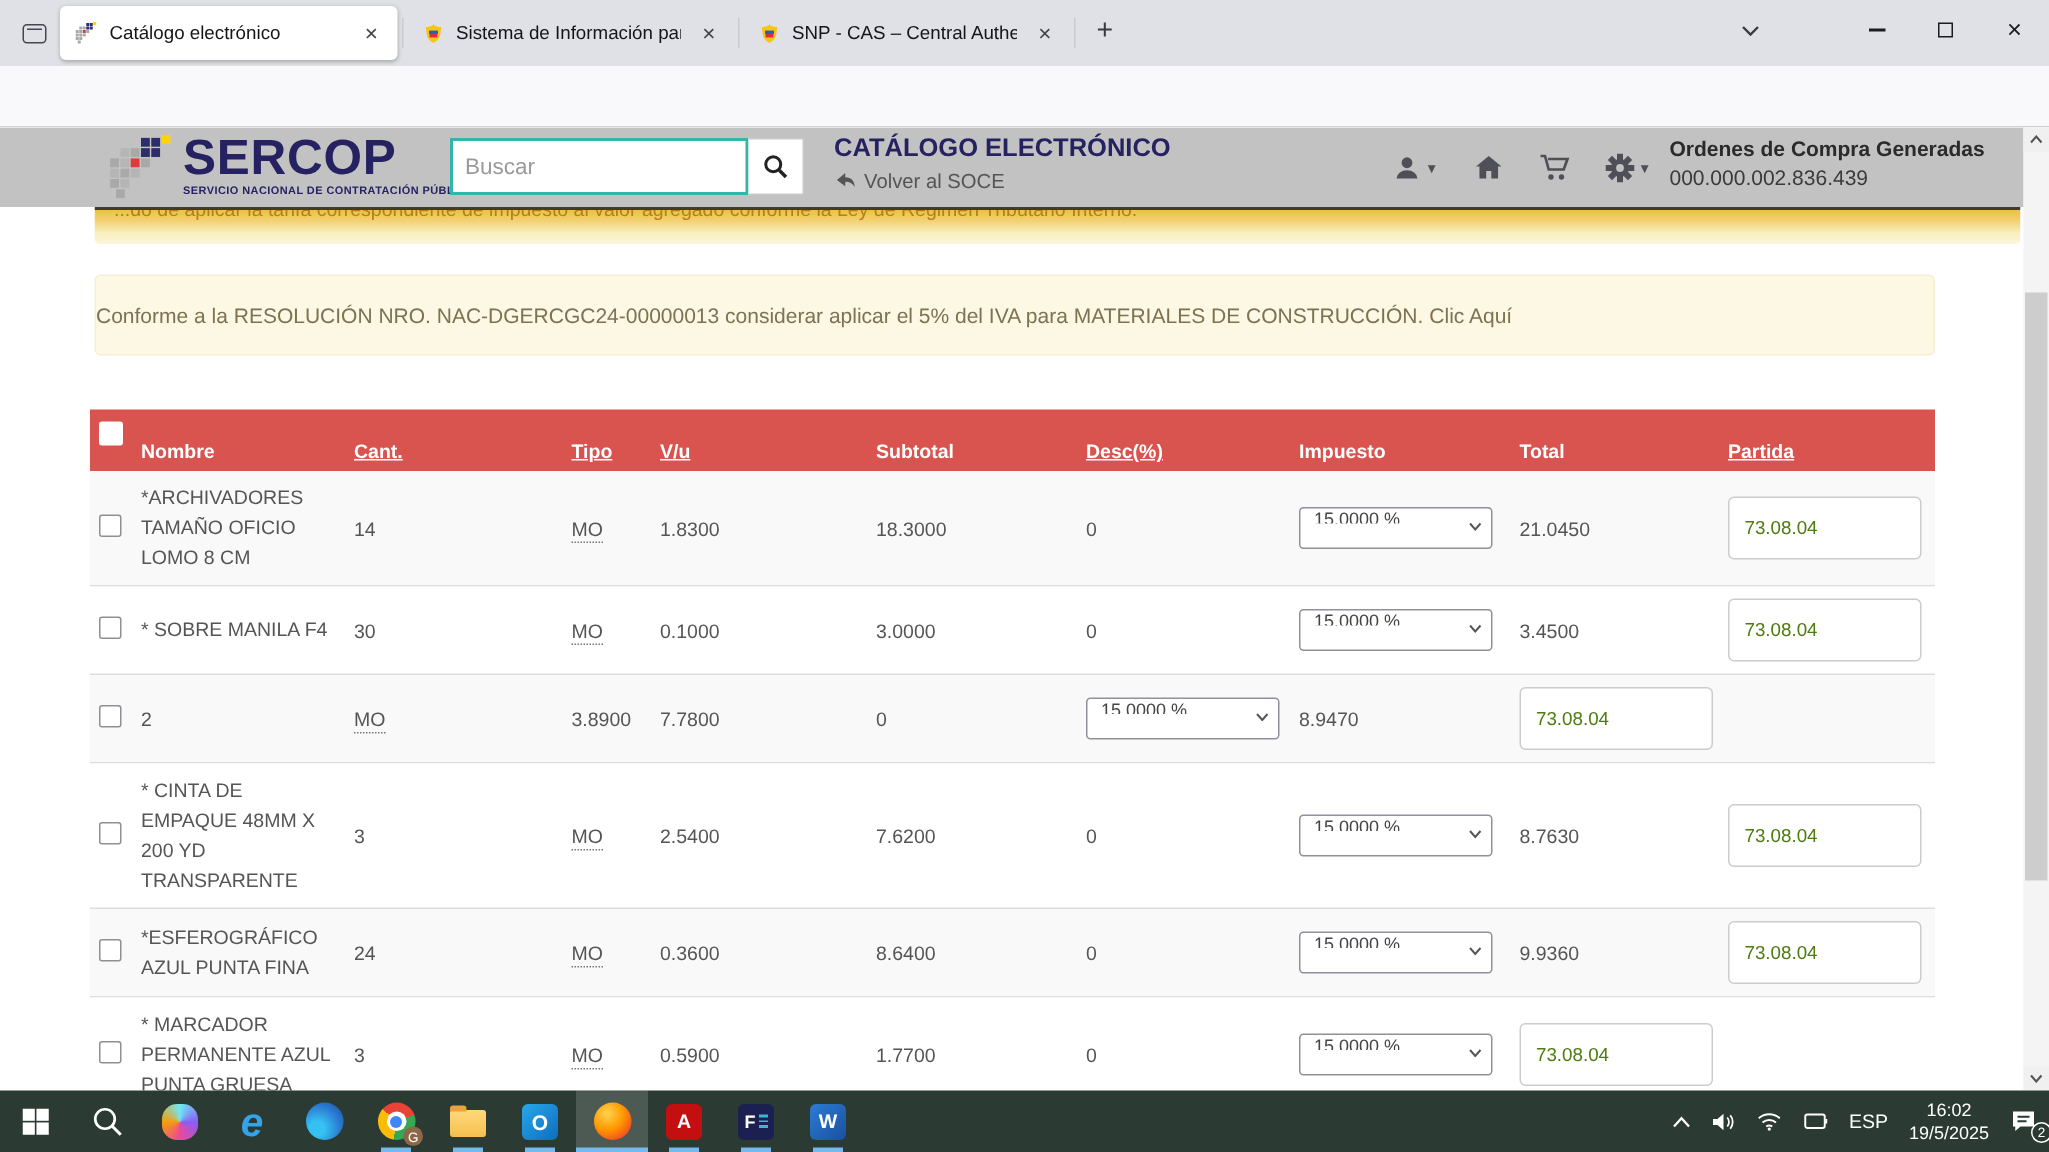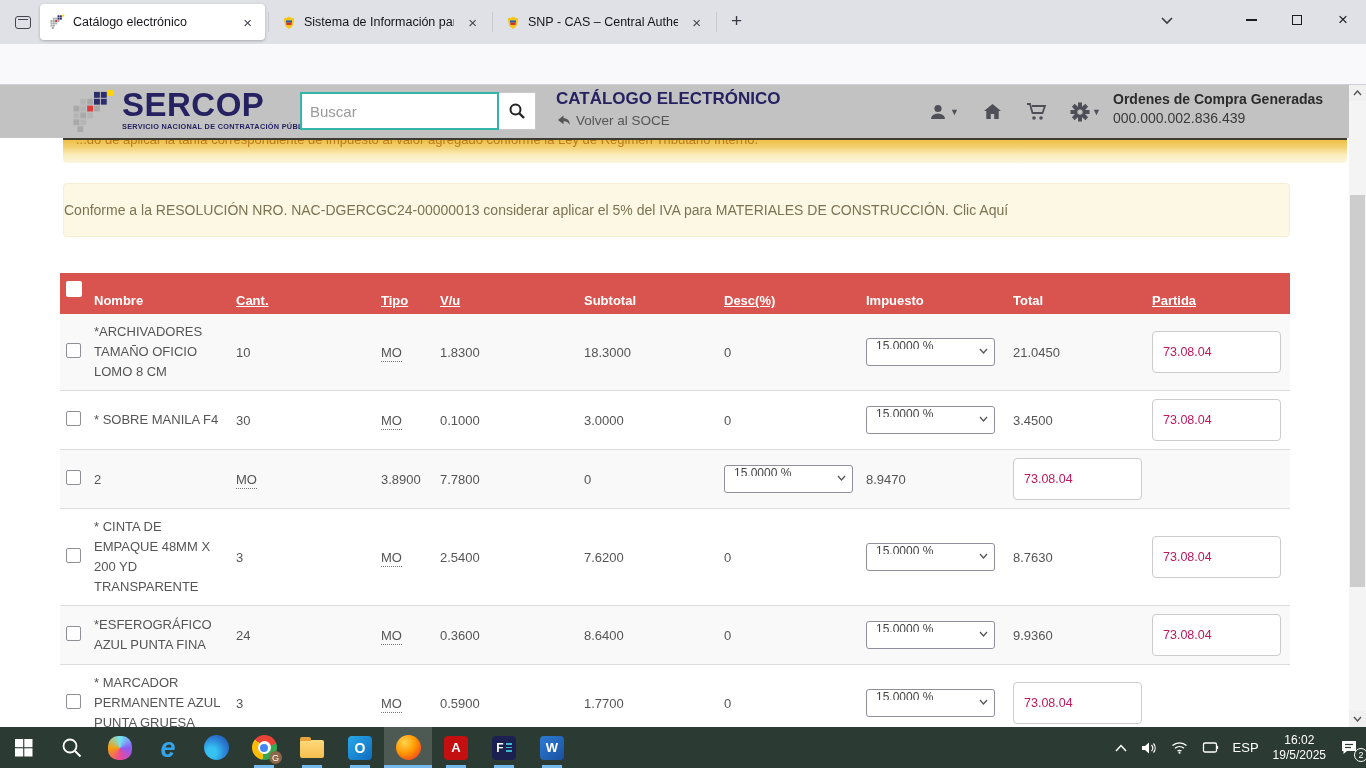--- a/index.html
+++ b/index.html
@@ -70,21 +70,21 @@
   .trow.odd { background:#f9f9f9; }
   .trow.even { background:#fff; }
   .cell { padding:8px 0; }
   .c-name { line-height:20px; padding-right:16px; }
   .cb { display:inline-block; width:15px; height:15px; background:#fff; border:1px solid #8f8f96; border-radius:2px; margin-left:6px; }
   .tipo-abbr { border-bottom:1px dotted #777; padding-bottom:1px; }
   .select-wrap { position:relative; display:inline-block; }
   .select-wrap select { -webkit-appearance:none; appearance:none; width:129px; height:28px; border:1px solid #8f8f9d; border-radius:3px;
         background:#fff; font-size:12px; color:#444; padding:0 20px 16px 9px; font-family:"Liberation Sans",sans-serif; }
   .select-wrap .chev { position:absolute; right:7px; top:10px; pointer-events:none; }
-  .partida { width:129px; height:42px; border:1px solid #ccc; border-radius:4px; font-size:12.5px; color:#be185d; padding:16px 10px; font-family:"Liberation Sans",sans-serif; }
+  .partida { width:129px; height:42px; border:1px solid #ccc; border-radius:4px; font-size:12.5px; color:#4d7c0f; padding:16px 10px; font-family:"Liberation Sans",sans-serif; }
 
   
   .pscroll { position:absolute; right:0; top:0; width:17px; height:642px; background:#f4f4f4; }
   .pscroll .arr { position:absolute; left:0; width:17px; height:16px; background:#f0f0f0; display:flex; align-items:center; justify-content:center; }
   .pscroll .thumb { position:absolute; left:1px; top:110px; width:15px; height:392px; background:#cdcdcd; }
 
   
   .taskbar { position:absolute; top:727px; left:0; width:1366px; height:41px; background:#2b3a33; }
   .ticon { position:absolute; top:0; width:48px; height:41px; display:flex; align-items:center; justify-content:center; }
   .ticon.activeapp { background:rgba(255,255,255,.16); }
@@ -355,21 +355,21 @@
       <div class="hcell">Subtotal</div>
       <div class="hcell sortable">Desc(%)</div>
       <div class="hcell">Impuesto</div>
       <div class="hcell">Total</div>
       <div class="hcell sortable">Partida</div>
     </div>
     <div id="tbody">
   <div class="tgrid trow odd">
     <div class="cell c-check"><span class="cb"></span></div>
     <div class="cell c-name">*ARCHIVADORES TAMAÑO OFICIO LOMO 8 CM</div>
-    <div class="cell">10</div>
+    <div class="cell">14</div>
     <div class="cell"><span class="tipo-abbr">MO</span></div>
     <div class="cell">1.8300</div>
     <div class="cell">18.3000</div>
     <div class="cell">0</div>
     <div class="cell">
       <span class="select-wrap">
         <select><option>15.0000 %</option></select>
         <svg class="chev" width="9" height="6" viewBox="0 0 9 6">
                 <polyline points="1,1 4.5,5 8,1" fill="none" stroke="#555" stroke-width="1.3"></polyline>
               </svg>

